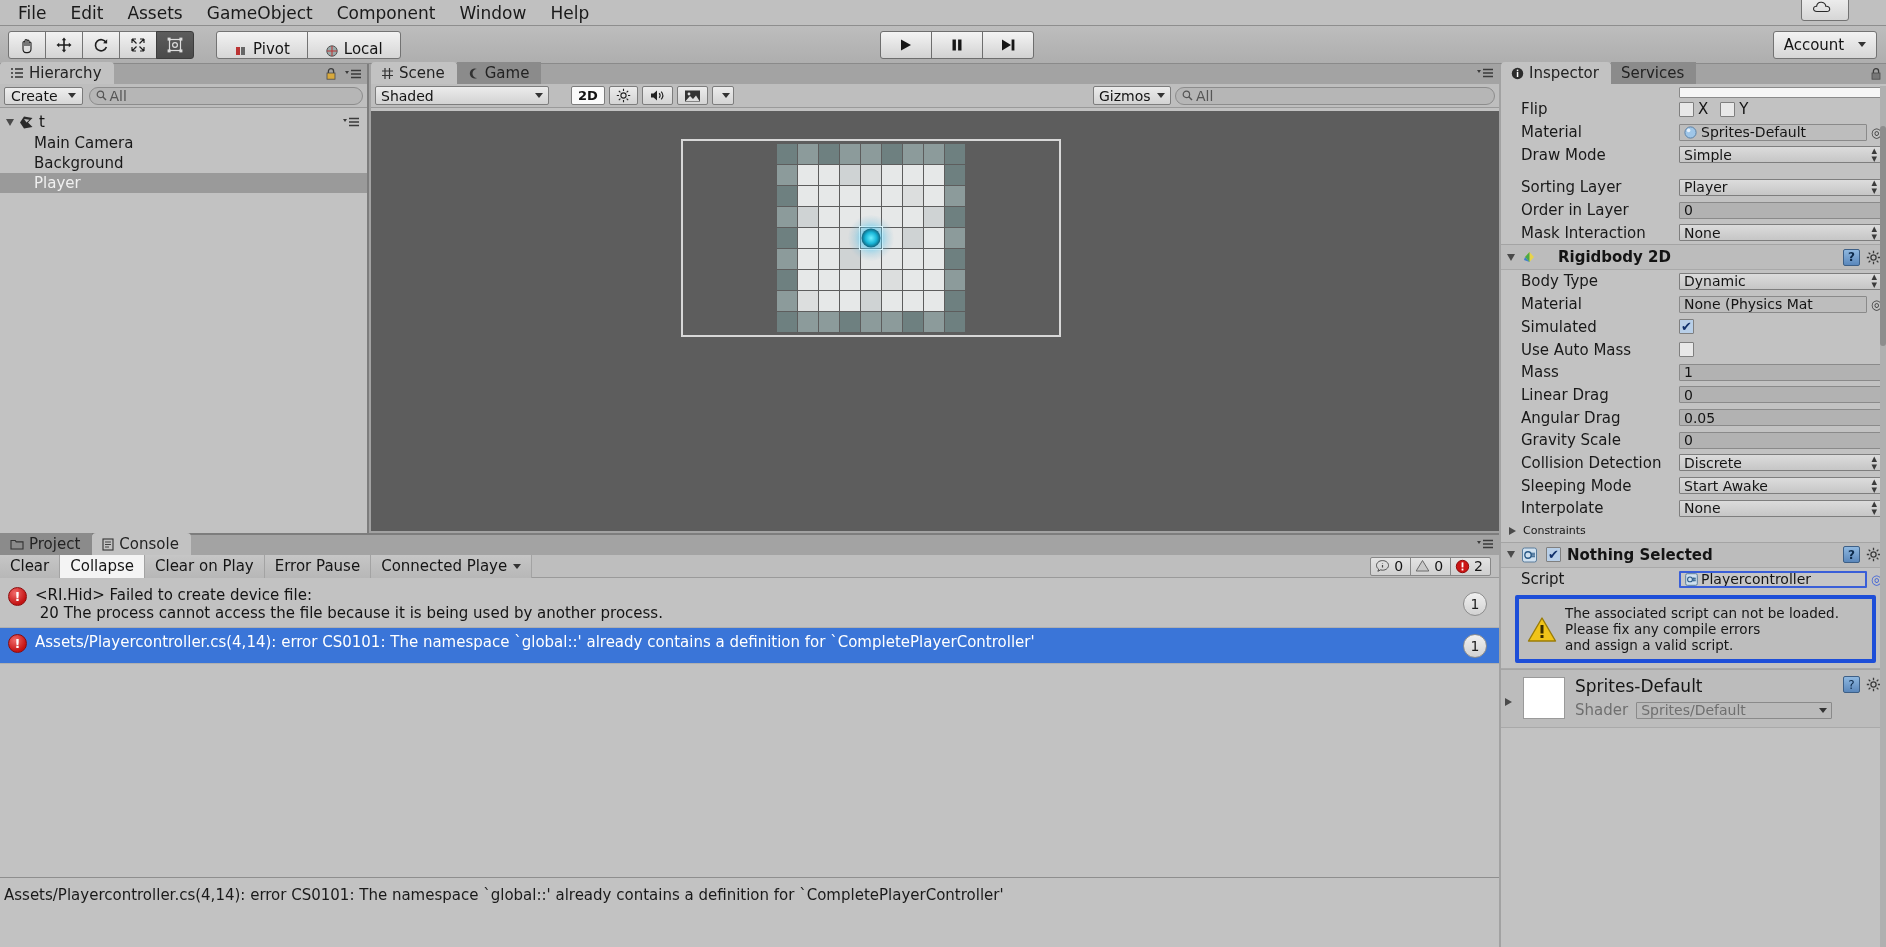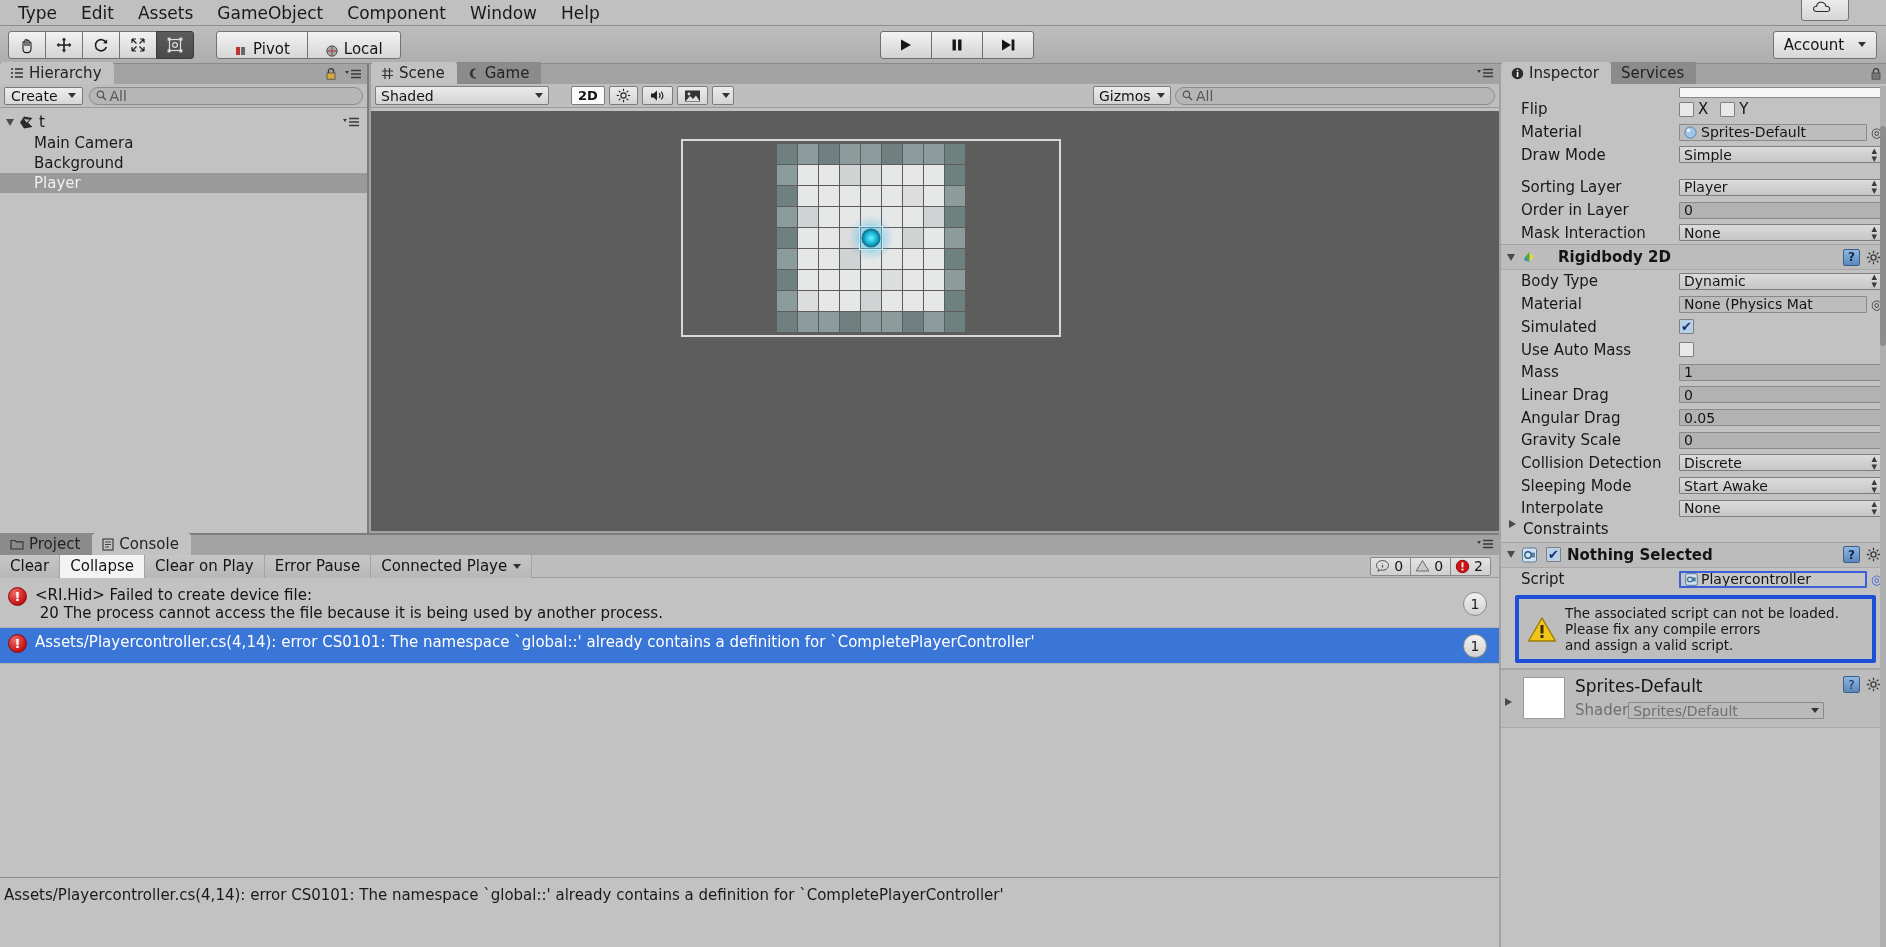--- a/index.html
+++ b/index.html
@@ -262,21 +262,21 @@
     font-weight: bold; font-size: 15px; position: relative;
   }
   .comp-header .icons { position: absolute; right: 4px; display: flex; gap: 5px; align-items: center; }
   .sq-ico {
     width: 17px; height: 17px; background: linear-gradient(#8fb8e0,#5a87bb);
     border: 1px solid #3d5f86; border-radius: 2px; color:#0d2a4a;
     font-size: 12px; display: flex; align-items: center; justify-content: center;
   }
   .gear { width: 17px; height: 17px; display:flex;align-items:center;justify-content:center; }
   .foldout-row {
-    height: 22px; display: flex; gap: 7px; padding-left: 8px; font-size: 15px;
+    height: 22px; display: flex; align-items: center; gap: 7px; padding-left: 8px; font-size: 11px;
   }
   .help-box {
     margin: 5px 10px 5px 14px; background: #bdbdbd; border: 4px solid #1d4ed8;
     display: flex; gap: 8px; align-items: center; padding: 6px 8px; border-radius: 2px;
   }
   .help-text { font-size: 13.5px; line-height: 16px; color: #161616; }
   .warn-tri { width: 30px; height: 27px; flex: none; }
   .mat-block {
     display: flex; align-items: center; gap: 10px; padding: 6px 8px 8px 8px;
     background: #bcbcbc; border-top: 1px solid #a4a4a4; position: relative;
@@ -294,21 +294,21 @@
     position: absolute; right: 0; top: 22px; bottom: 0; width: 6px; background: #b0b0b0;
   }
   .scroll-thumb { position:absolute; top:40px; left:0; width:6px; height:220px; background:#8d8d8d; border-radius:3px; }
 </style>
 </head>
 <body>
 
 <div id="app">
 
   <div class="menubar">
-    <div class="mi">Type</div>
+    <div class="mi">File</div>
     <div class="mi">Edit</div>
     <div class="mi">Assets</div>
     <div class="mi">GameObject</div>
     <div class="mi">Component</div>
     <div class="mi">Window</div>
     <div class="mi">Help</div>
   </div>
 
   <div class="toolbar">
     <div class="tb-group">
@@ -967,21 +967,21 @@
 and assign a valid script.</div>
         </div>
 
         <div class="sep-line"></div>
 
         <div class="mat-block">
           <span class="tri-right" style="position:absolute;left:4px;top:28px;"></span>
           <div class="mat-preview" style="margin-left:14px;"></div>
           <div style="flex:1;">
             <div style="font-size:17px;">Sprites-Default</div>
-            <div style="display:flex;align-items:flex-end;margin-top:5px;">
+            <div style="display:flex;align-items:center;gap:8px;margin-top:5px;">
               <span class="small-gray">Shader</span>
               <div class="ifield" style="background:#bababa;flex:1;max-width:196px;color:#6f6f6f;justify-content:space-between;">
                 <span>Sprites/Default</span>
                 <span class="caret-down"></span>
               </div>
             </div>
           </div>
           <span class="icons" style="position:absolute;right:4px;top:6px;display:flex;gap:5px;align-items:center;">
             <span class="sq-ico">?</span>
             <span class="gear">

